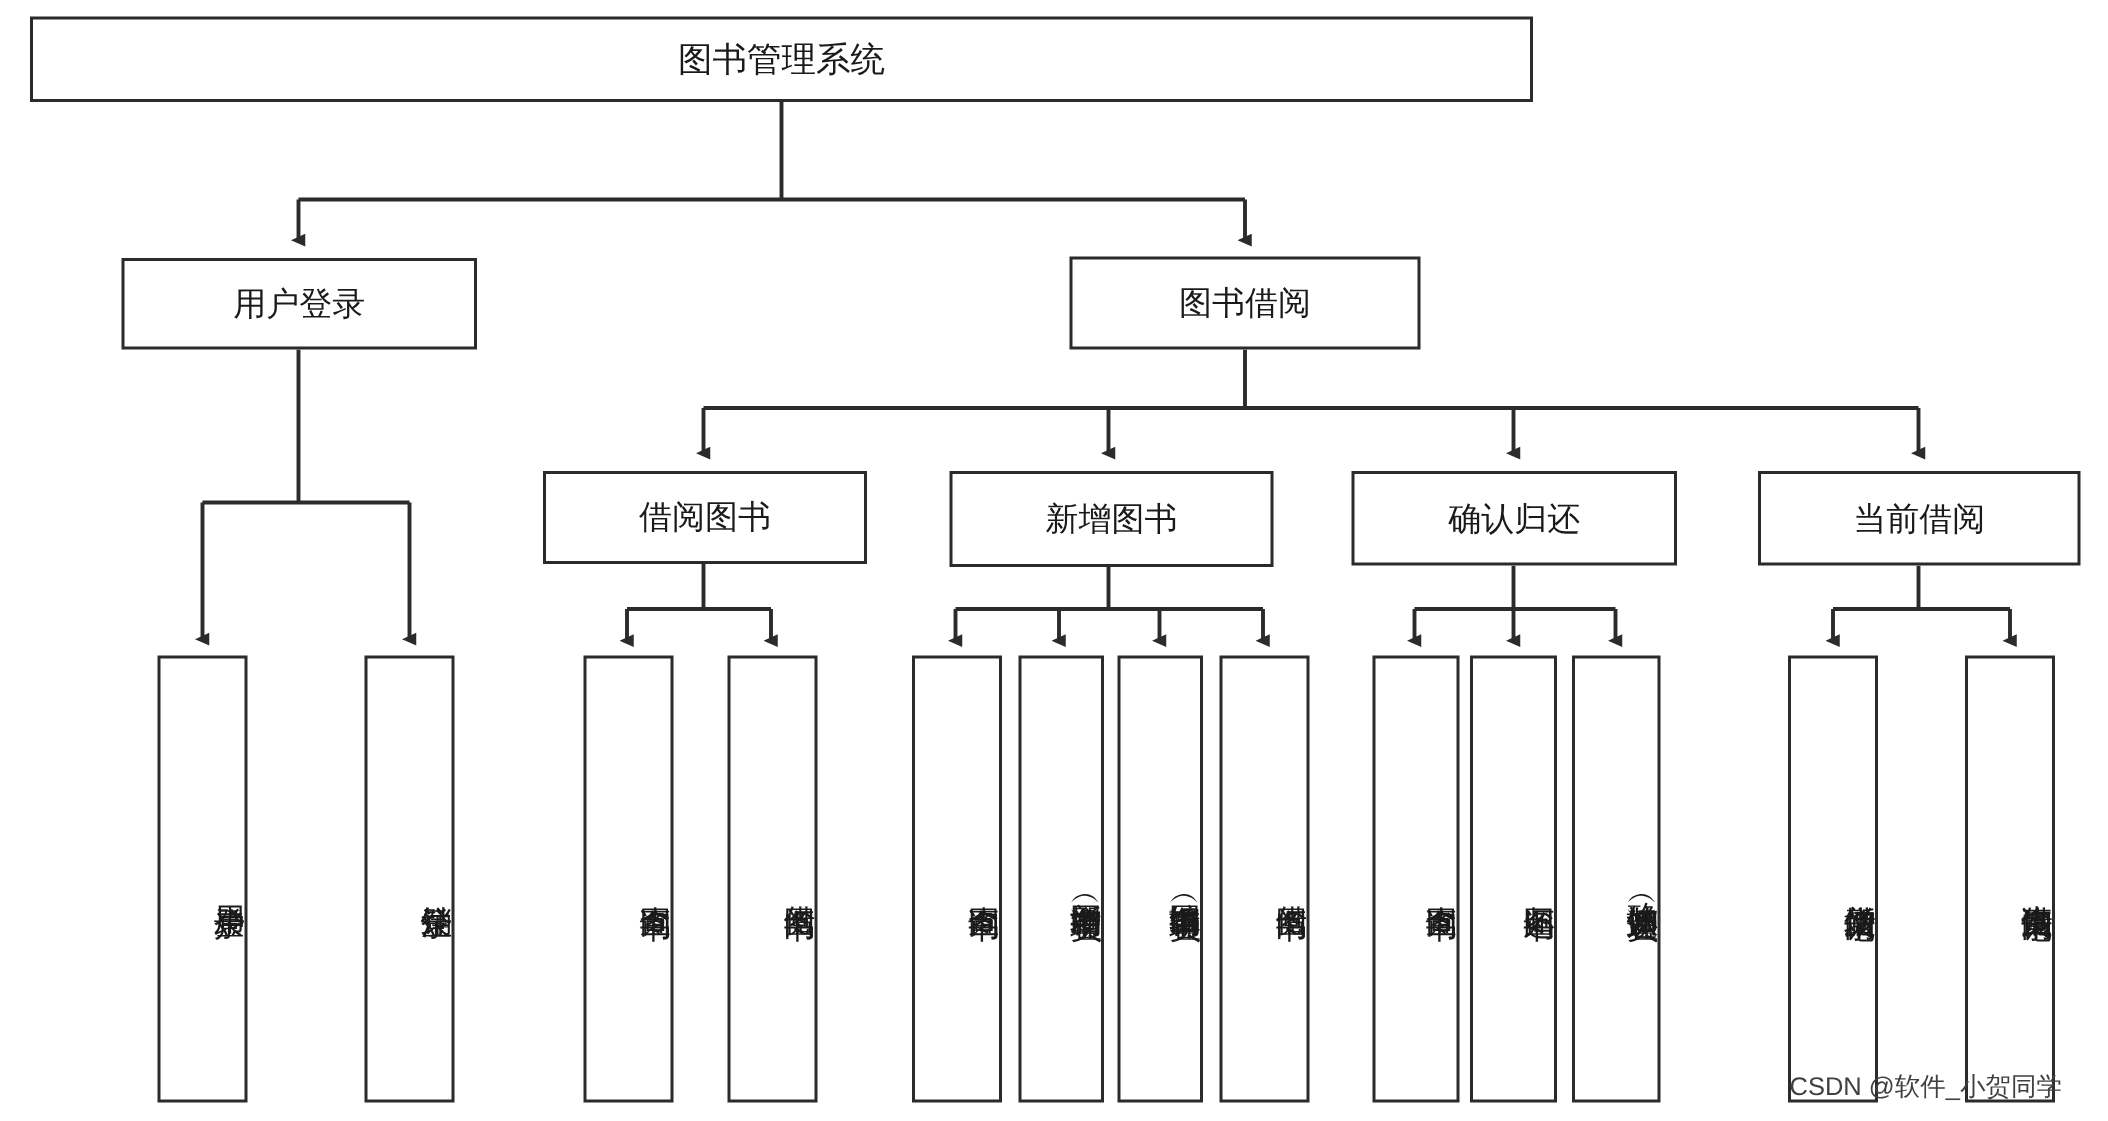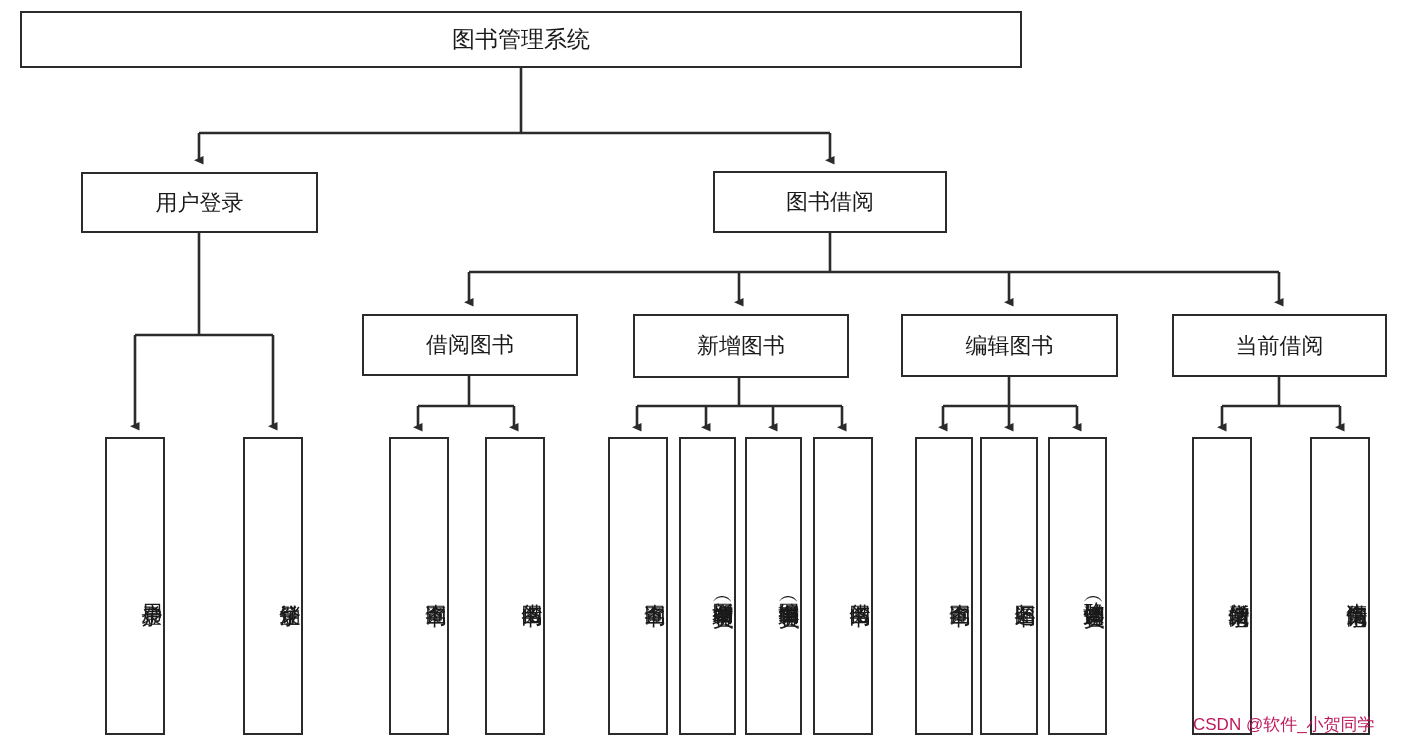--- a/index.html
+++ b/index.html
@@ -60,21 +60,21 @@
   .v-node .node-label {
     writing-mode: vertical-rl;
     text-orientation: upright;
     line-height: 1.06;
   }
   #watermark {
     position: absolute;
     left: 1193px;
     top: 713px;
     font-size: 17px;
-    color: #be185d;
+    color: #404040;
     white-space: nowrap;
     font-family: "Liberation Sans", "DejaVu Sans", sans-serif;
   }
 </style>
 </head>
 <body>
 
 <div id="diagram-root">
 
   <svg id="edge-layer" viewBox="0 0 1405 747" width="1405" height="747" xmlns="http://www.w3.org/2000/svg">
@@ -138,21 +138,21 @@
     <span class="node-label">图书借阅</span>
   </div>
 
   <div class="node h-node" style="left:362px; top:314px; width:216px; height:62px;">
     <span class="node-label">借阅图书</span>
   </div>
   <div class="node h-node" style="left:633px; top:314px; width:216px; height:64px;">
     <span class="node-label">新增图书</span>
   </div>
   <div class="node h-node" style="left:901px; top:314px; width:217px; height:63px;">
-    <span class="node-label">编辑图书</span>
+    <span class="node-label">确认归还</span>
   </div>
   <div class="node h-node" style="left:1172px; top:314px; width:215px; height:63px;">
     <span class="node-label">当前借阅</span>
   </div>
 
   <div class="node v-node" style="left:105px; top:437px; width:60px; height:298px;">
     <span class="node-label">用户登录</span>
   </div>
   <div class="node v-node" style="left:243px; top:437px; width:60px; height:298px;">
     <span class="node-label">注销登录</span>

